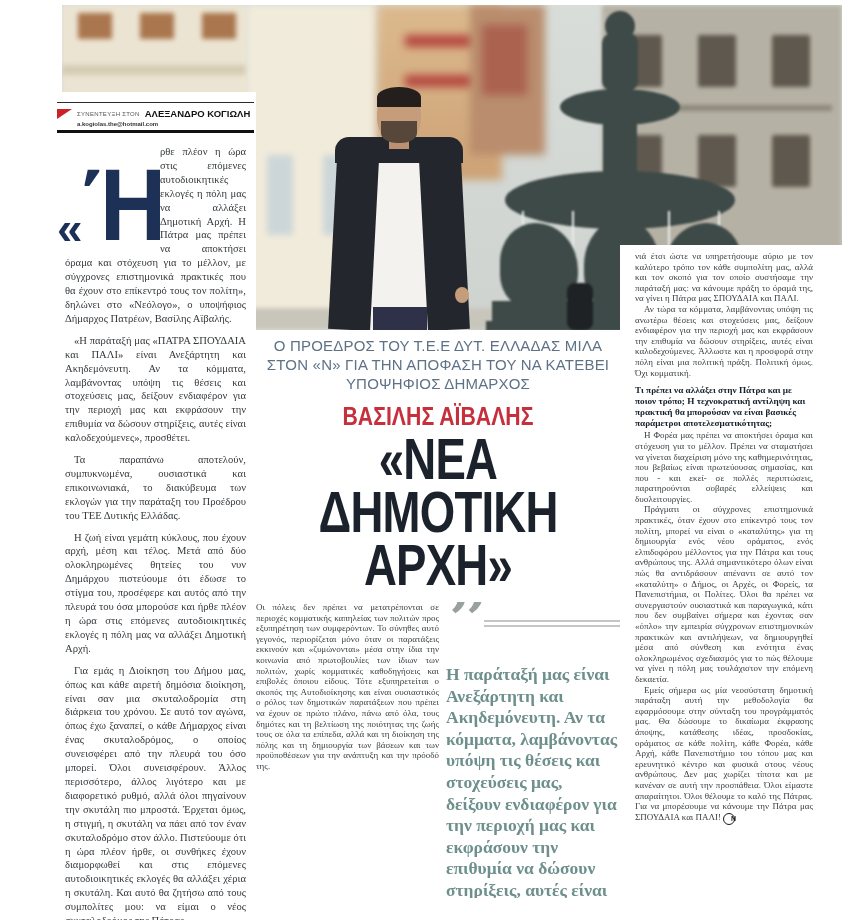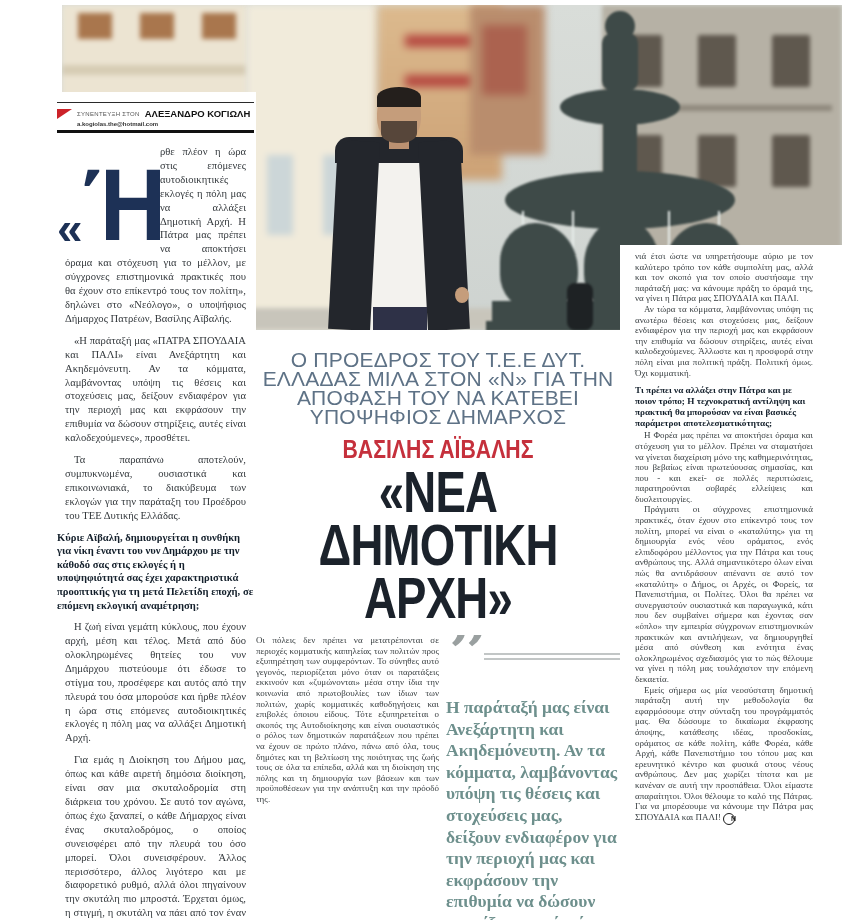--- a/index.html
+++ b/index.html
@@ -86,22 +86,22 @@
 
   
   .right-wrap{position:absolute;left:620px;top:245px;width:222px;height:865px;background:#fff;}
   .col-right{margin-left:15px;width:178px;padding-top:6px;font-size:9px;line-height:10.6px;
              text-align:justify;color:#3a4043;}
   .col-right p{margin:0;}
   .col-right .q{font-size:9.2px;line-height:10.8px;}
 
   
   .center-wrap{position:absolute;left:256px;top:330px;width:364px;height:590px;background:#fff;}
-  .kicker{margin-top:20px;text-align:center;font-family:"Liberation Sans",sans-serif;
-          font-size:21px;line-height:19px;color:#5e7286;letter-spacing:.2px;}
+  .kicker{margin-top:6px;text-align:center;font-family:"Liberation Sans",sans-serif;
+          font-size:15px;line-height:19px;color:#5e7286;letter-spacing:.2px;}
   .hl-name{margin-top:9px;text-align:center;font-family:"Liberation Sans",sans-serif;
            font-size:25px;font-weight:bold;color:#c5303c;transform:scaleX(.85);transform-origin:50% 0;}
   .hl-main{margin-top:2px;text-align:center;font-family:"Liberation Sans",sans-serif;
            font-size:57px;line-height:53px;font-weight:bold;color:#1b222b;letter-spacing:-1px;
            transform:scaleX(.8);transform-origin:50% 0;}
   .subtitle{margin-top:12px;text-align:center;font-family:"Liberation Sans",sans-serif;
             font-size:16px;line-height:21px;color:#8d969d;}
   .body-row{display:flex;gap:7px;margin-top:10px;height:296px;overflow:hidden;}
   .col-center{width:183px;font-size:9px;line-height:10.6px;text-align:justify;color:#3a4043;}
   .col-center p{margin:0;}
@@ -202,21 +202,20 @@
       <div class="rule-thick"></div>
 
       <div class="body-l">
         <div class="dropcap">
           <span class="dc-open">«</span>
           <span class="dc-letter">Ή</span>
         </div>
         <p>ρθε πλέον η ώρα στις επόμενες αυτοδιοικητικές εκλογές η πόλη μας να αλλάξει Δημοτική Αρχή. Η Πάτρα μας πρέπει να αποκτήσει όραμα και στόχευση για το μέλλον, με σύγχρονες επιστημονικά πρακτικές που θα έχουν στο επίκεντρό τους τον πολίτη», δηλώνει στο «Νεόλογο», ο υποψήφιος Δήμαρχος Πατρέων, Βασίλης Αϊβαλής.</p>
         <p class="sp indent">«Η παράταξή μας «ΠΑΤΡΑ ΣΠΟΥΔΑΙΑ και ΠΑΛΙ» είναι Ανεξάρτητη και Ακηδεμόνευτη. Αν τα κόμματα, λαμβάνοντας υπόψη τις θέσεις και στοχεύσεις μας, δείξουν ενδιαφέρον για την περιοχή μας και εκφράσουν την επιθυμία να δώσουν στηρίξεις, αυτές είναι καλοδεχούμενες», προσθέτει.</p>
         <p class="sp indent">Τα παραπάνω αποτελούν, συμπυκνωμένα, ουσιαστικά και επικοινωνιακά, το διακύβευμα των εκλογών για την παράταξη του Προέδρου του ΤΕΕ Δυτικής Ελλάδας.</p>
-        <p class="q">Κύριε Αϊβαλή, δημιουργείται η συνθήκη για νίκη έναντι του νυν Δημάρχου με την κάθοδό σας στις εκλογές ή η υποψηφιότητά σας έχει χαρακτηριστικά προοπτικής για τη μετά Πελετίδη εποχή, σε επόμενη εκλογική αναμέτρηση;</p>
         <p class="indent">Η ζωή είναι γεμάτη κύκλους, που έχουν αρχή, μέση και τέλος. Μετά από δύο ολοκληρωμένες θητείες του νυν Δημάρχου πιστεύουμε ότι έδωσε το στίγμα του, προσέφερε και αυτός από την πλευρά του όσα μπορούσε και ήρθε πλέον η ώρα στις επόμενες αυτοδιοικητικές εκλογές η πόλη μας να αλλάξει Δημοτική Αρχή.</p>
         <p class="sp indent">Για εμάς η Διοίκηση του Δήμου μας, όπως και κάθε αιρετή δημόσια διοίκηση, είναι σαν μια σκυταλοδρομία στη διάρκεια του χρόνου. Σε αυτό τον αγώνα, όπως έχω ξαναπεί, ο κάθε Δήμαρχος είναι ένας σκυταλοδρόμος, ο οποίος συνεισφέρει από την πλευρά του όσο μπορεί. Όλοι συνεισφέρουν. Άλλος περισσότερο, άλλος λιγότερο και με διαφορετικό ρυθμό, αλλά όλοι πηγαίνουν την σκυτάλη πιο μπροστά. Έρχεται όμως, η στιγμή, η σκυτάλη να πάει από τον έναν σκυταλοδρόμο στον άλλο. Πιστεύουμε ότι η ώρα πλέον ήρθε, οι συνθήκες έχουν διαμορφωθεί και στις επόμενες αυτοδιοικητικές εκλογές θα αλλάξει χέρια η σκυτάλη. Και αυτό θα ζητήσω από τους συμπολίτες μου: να είμαι ο νέος σκυταλοδρόμος της Πάτρας.</p>
 
       </div>
     </div>
   </div>
 
   <div class="center-wrap">
     <div class="kicker">Ο ΠΡΟΕΔΡΟΣ ΤΟΥ Τ.Ε.Ε ΔΥΤ. ΕΛΛΑΔΑΣ ΜΙΛΑ ΣΤΟΝ «Ν» ΓΙΑ ΤΗΝ ΑΠΟΦΑΣΗ ΤΟΥ ΝΑ ΚΑΤΕΒΕΙ ΥΠΟΨΗΦΙΟΣ ΔΗΜΑΡΧΟΣ</div>
     <div class="hl-name">ΒΑΣΙΛΗΣ ΑΪΒΑΛΗΣ</div>

